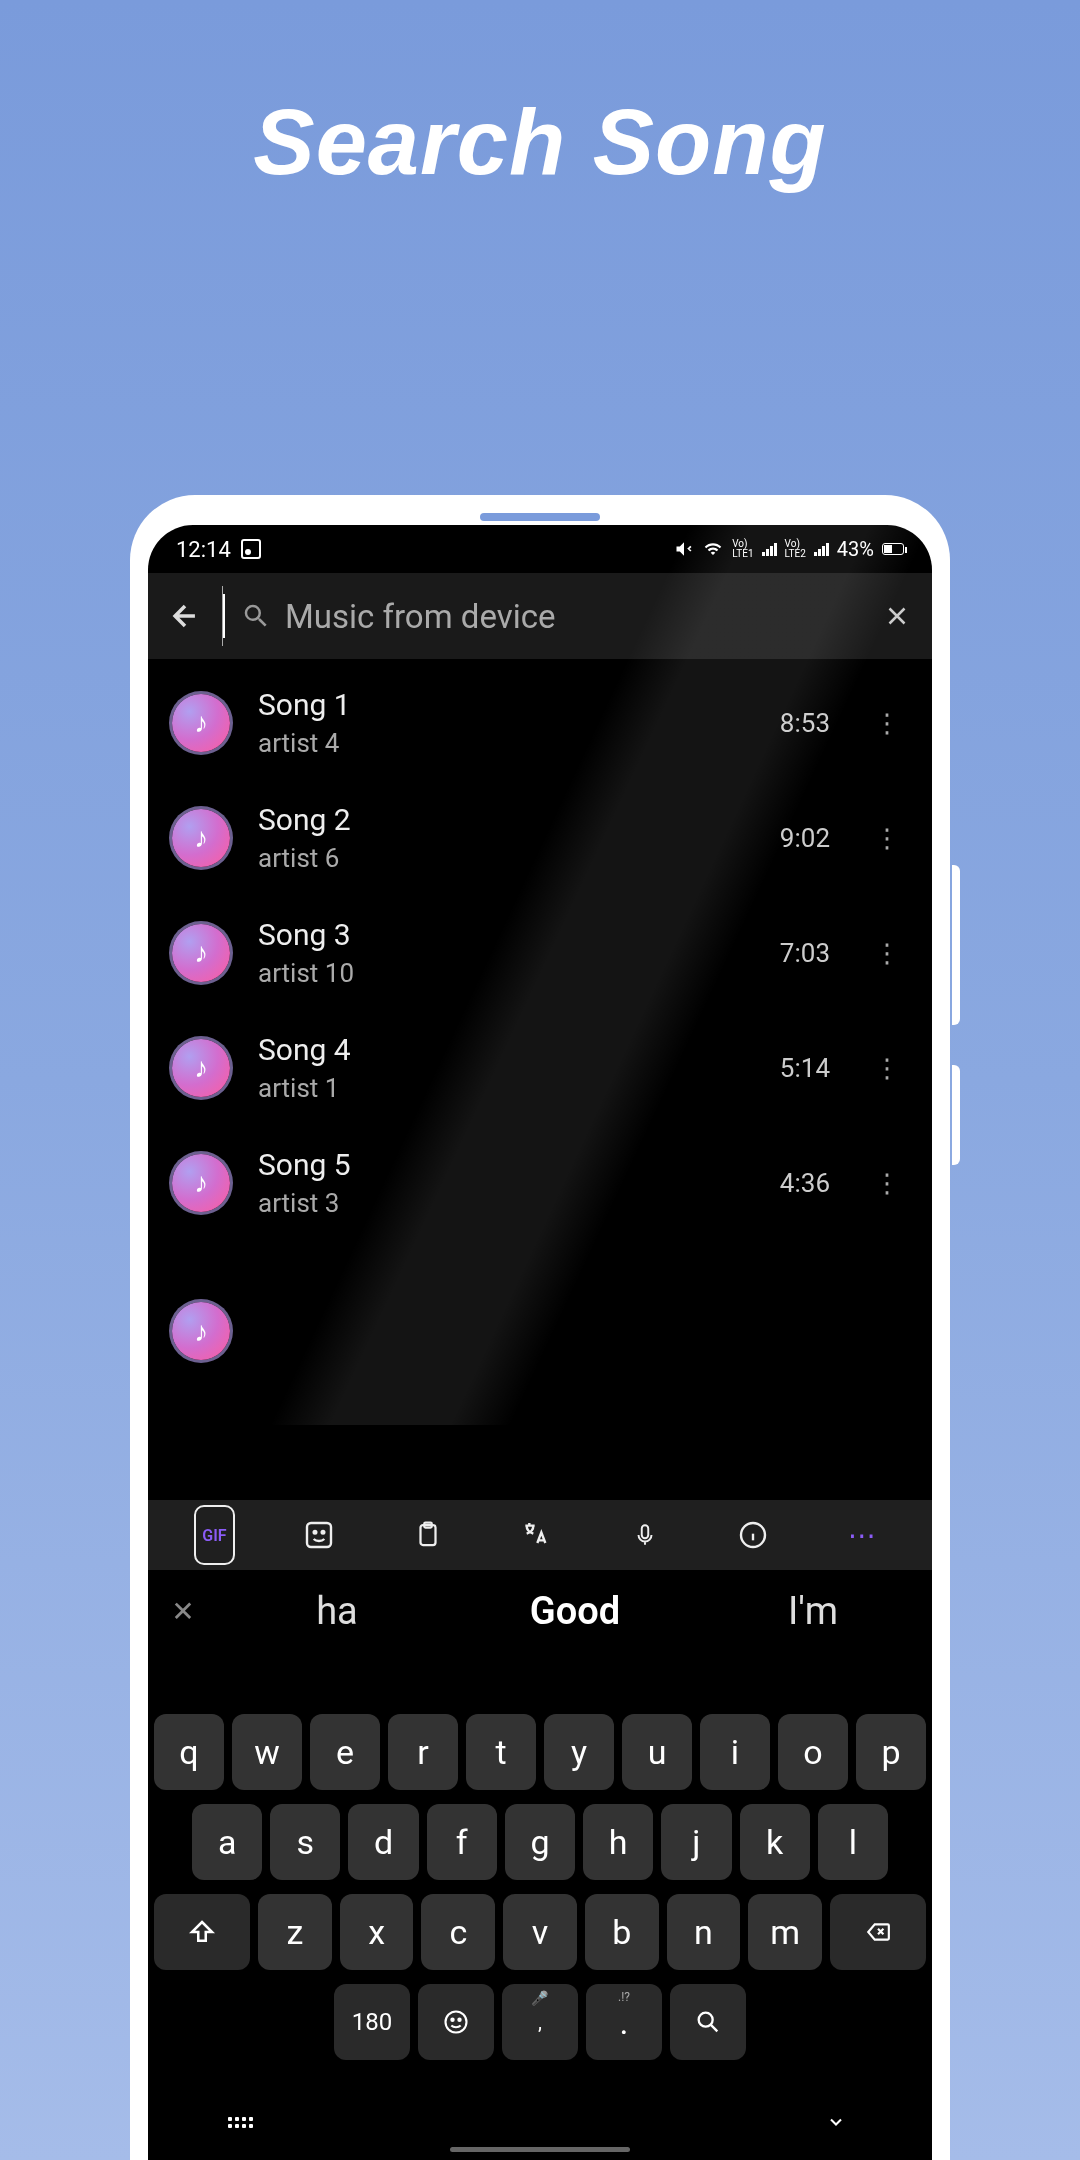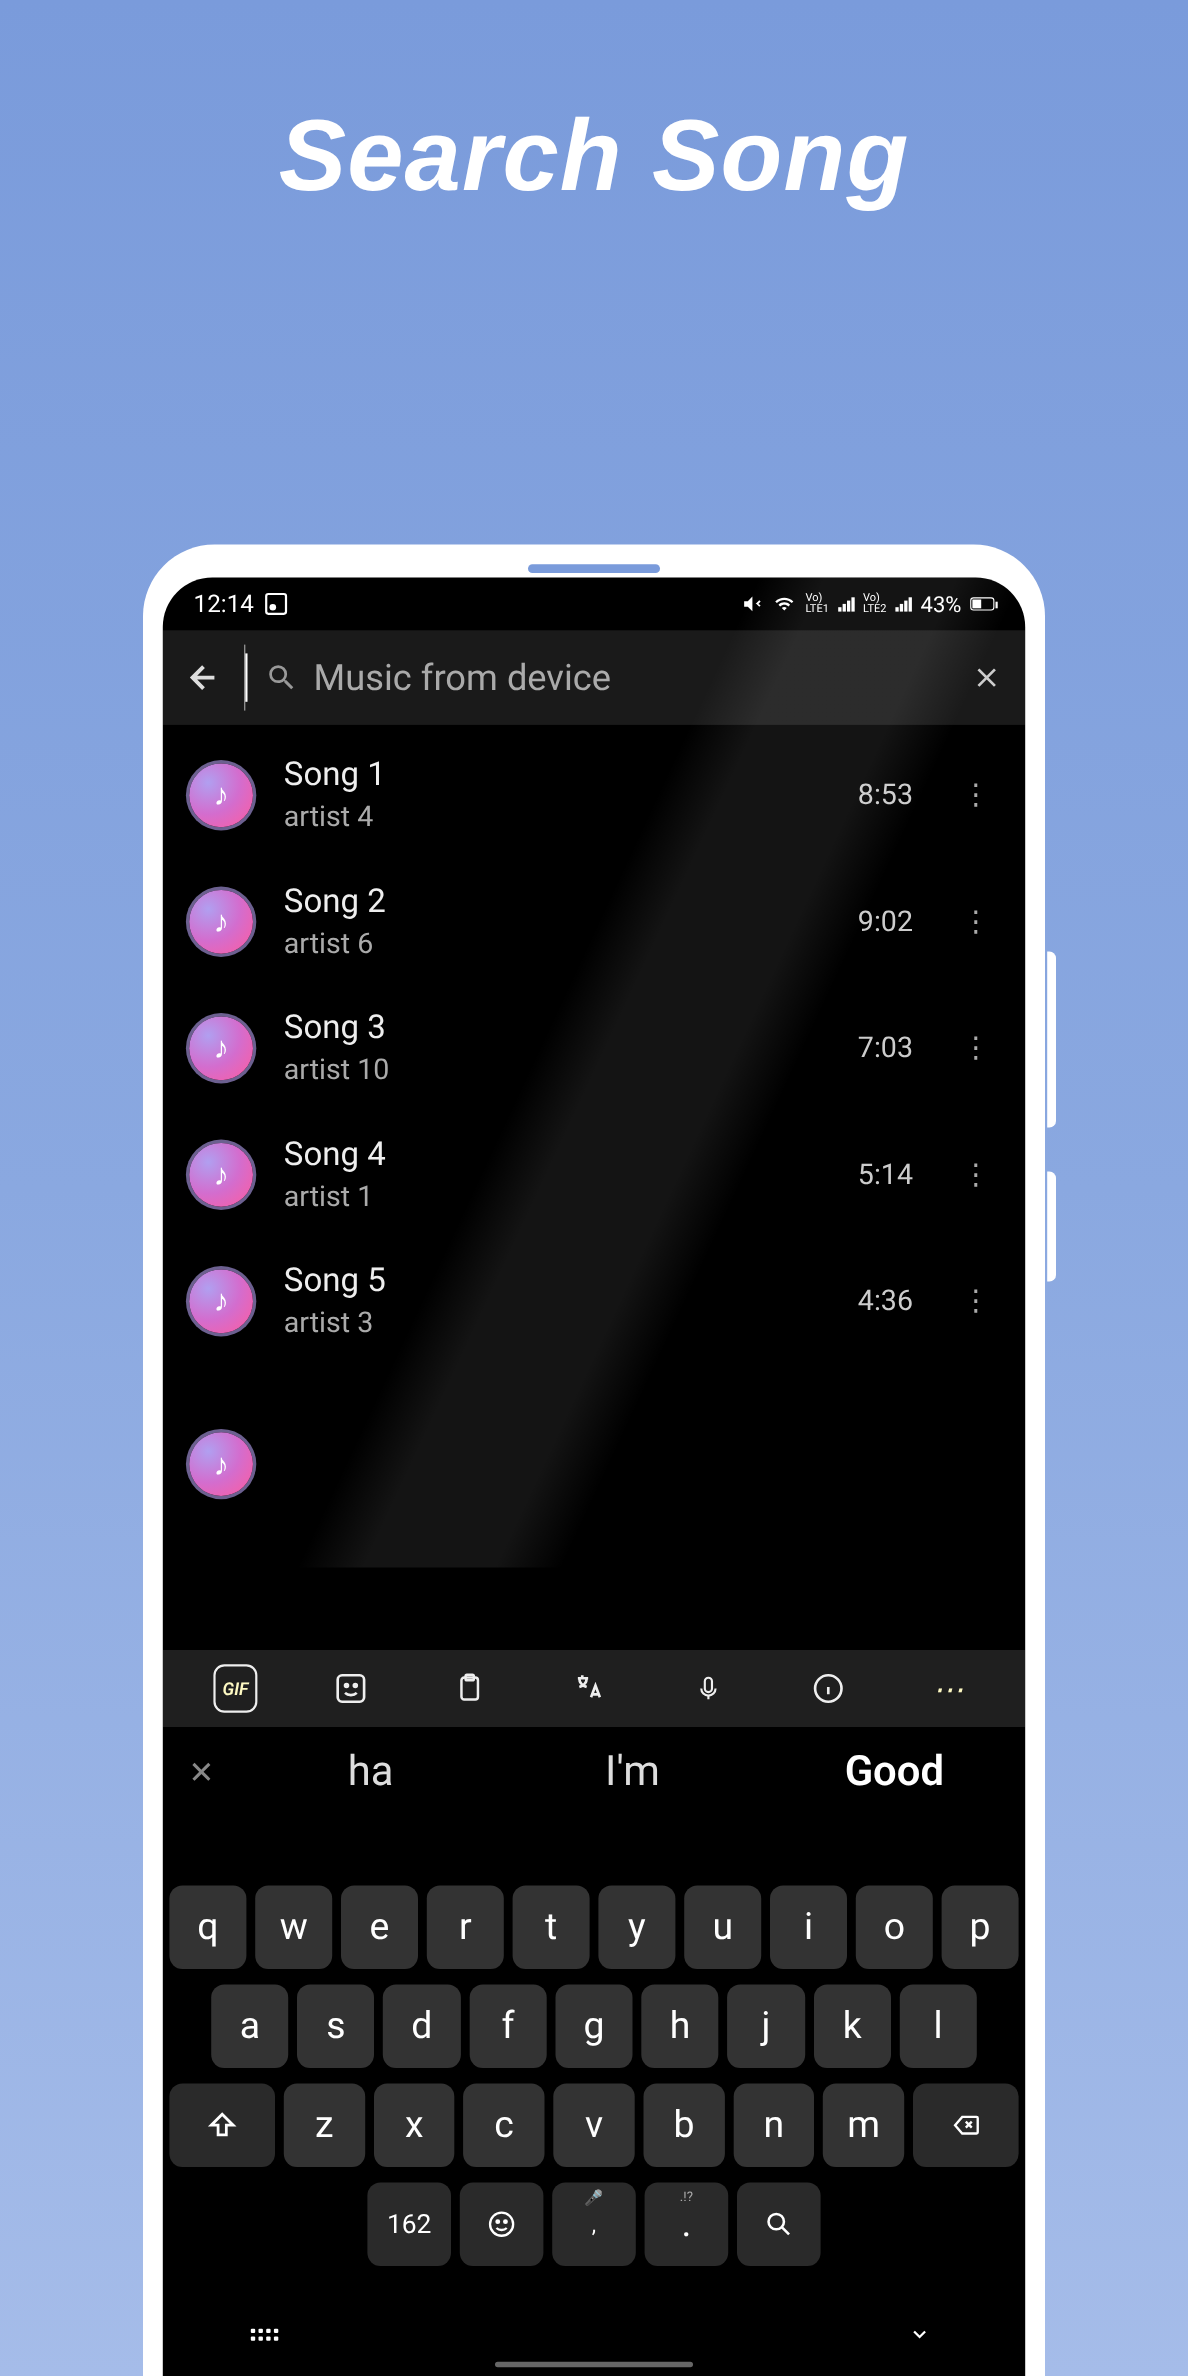--- a/index.html
+++ b/index.html
@@ -142,26 +142,25 @@
   bottom: 590px;
   left:0; right:0;
   height: 70px;
   background: rgba(255,255,255,0.12);
   display:flex;
   align-items:center;
   justify-content: space-around;
   padding: 0 16px;
 }
 .kb-tool {
-  color:#fef9c3; font-size:28px;
-  width:48px; height:44px;
+  color:#8b5cf6; font-size:28px;
+  width:48px; height:60px;
   display:flex; align-items:center; justify-content:center;
   border: 2px solid transparent;
   border-radius:10px;
-  font-style:italic;
 }
 .kb-tool.gif { border:2px solid #eee; font-size:16px; font-weight:600; border-radius:10px; padding:2px 6px; width:auto; }
 .kb-suggest {
   position:absolute;
   bottom: 508px;
   left:0; right:0;
   height:82px;
   display:flex;
   align-items:center;
 }
@@ -381,22 +380,22 @@
             <line x1="12" y1="8" x2="12" y2="8" stroke-width="2.5"></line>
             <line x1="12" y1="11" x2="12" y2="16"></line>
           </svg>
       </span>
       <span class="kb-tool">⋯</span>
     </div>
 
     <div class="kb-suggest">
       <div class="sug-close">✕</div>
       <div class="sug">ha</div>
+      <div class="sug main">Good</div>
       <div class="sug">I'm</div>
-      <div class="sug main">Good</div>
     </div>
 
     <div class="keyboard">
       <div class="kb-row">
         <div class="key">q</div>
         <div class="key">w</div>
         <div class="key">e</div>
         <div class="key">r</div>
         <div class="key">t</div>
         <div class="key">y</div>
@@ -430,21 +429,21 @@
         <div class="key">n</div>
         <div class="key">m</div>
         <div class="key fn back">
           <svg width="34" height="26" viewBox="0 0 24 24" fill="none" stroke="#fff" stroke-width="2">
               <path d="M21 5H9l-6 7 6 7h12a1 1 0 001-1V6a1 1 0 00-1-1z"></path>
               <path d="M12 9l5 5M17 9l-5 5"></path>
             </svg>
         </div>
       </div>
       <div class="kb-row kb-bottom">
-        <div class="key num">162</div>
+        <div class="key num">180</div>
         <div class="key emoji">
           <svg width="28" height="28" viewBox="0 0 24 24" fill="none" stroke="#fff" stroke-width="1.8">
               <circle cx="12" cy="12" r="9"></circle>
               <circle cx="9" cy="10" r="1" fill="#fff"></circle>
               <circle cx="15" cy="10" r="1" fill="#fff"></circle>
               <path d="M8 15c1 1 2 1.5 4 1.5s3-.5 4-1.5"></path>
             </svg>
         </div>
         <div class="key comma">
           <span class="hint">🎤</span>

